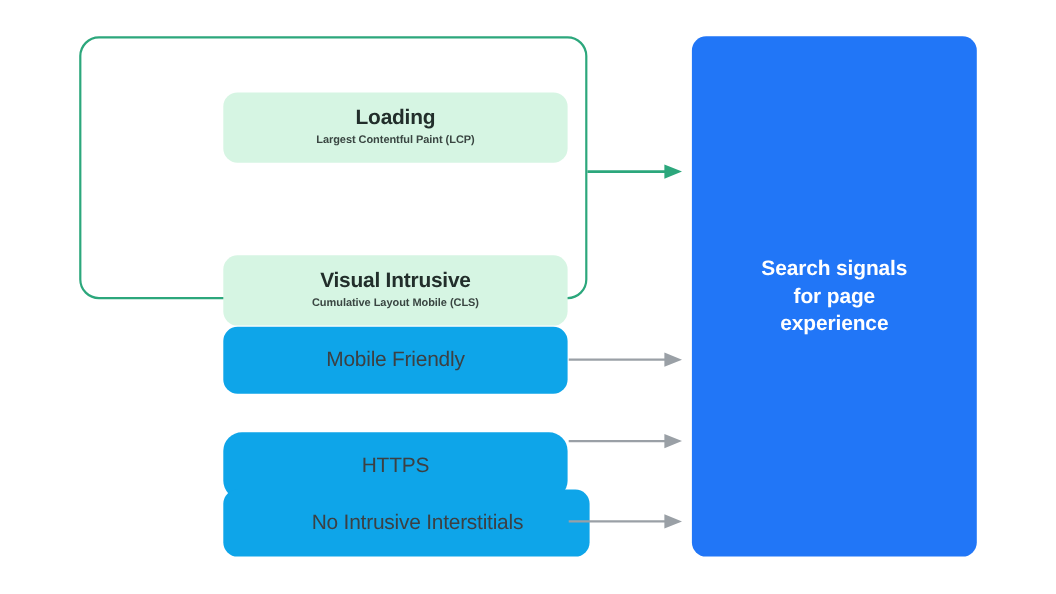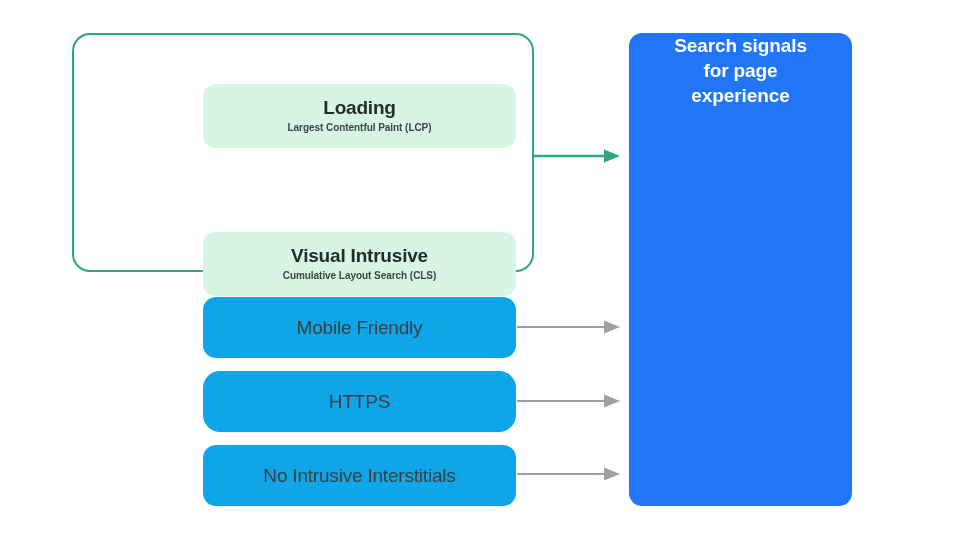--- a/index.html
+++ b/index.html
@@ -92,41 +92,42 @@
     left: 203px;
     width: 313px;
     height: 61px;
     background: #0ea5e9;
     border-radius: 13px;
     display: flex;
     align-items: center;
     justify-content: center;
   }
   .gray-card.g0 { top: 297px; }
-  .gray-card.g1 { top: 371px; border-radius: 17px; }
-  .gray-card.g2 { top: 445px; }
+  .gray-card.g1 { top: 393px; border-radius: 17px; }
+  .gray-card.g2 { top: 445px; padding-left: 20px; }
 
   .gray-label {
     color: #3c4043;
     font-size: 19px;
     font-weight: normal;
     line-height: 23px;
     letter-spacing: -0.2px;
   }
 
   
   .blue-box {
     position: absolute;
     left: 629px;
     top: 33px;
-    width: 223px;
+    width: 259px;
     height: 473px;
     background: #2176F7;
     border-radius: 13px;
     display: flex;
+    align-items: center;
     justify-content: center;
   }
   .blue-text {
     color: #ffffff;
     font-size: 19px;
     font-weight: bold;
     line-height: 25px;
     text-align: center;
     letter-spacing: -0.1px;
     padding: 0 18px;
@@ -150,21 +151,21 @@
 
 
   <div class="vital-card c0">
     <div class="vital-title">Loading</div>
     <div class="vital-sub">Largest Contentful Paint (LCP)</div>
   </div>
 
 
   <div class="vital-card c2">
     <div class="vital-title">Visual Intrusive</div>
-    <div class="vital-sub">Cumulative Layout Search (CLS)</div>
+    <div class="vital-sub">Cumulative Layout Mobile (CLS)</div>
   </div>
 
   <div class="gray-card g0">
     <div class="gray-label">Mobile Friendly</div>
   </div>
 
   <div class="gray-card g1">
     <div class="gray-label">HTTPS</div>
   </div>
 

